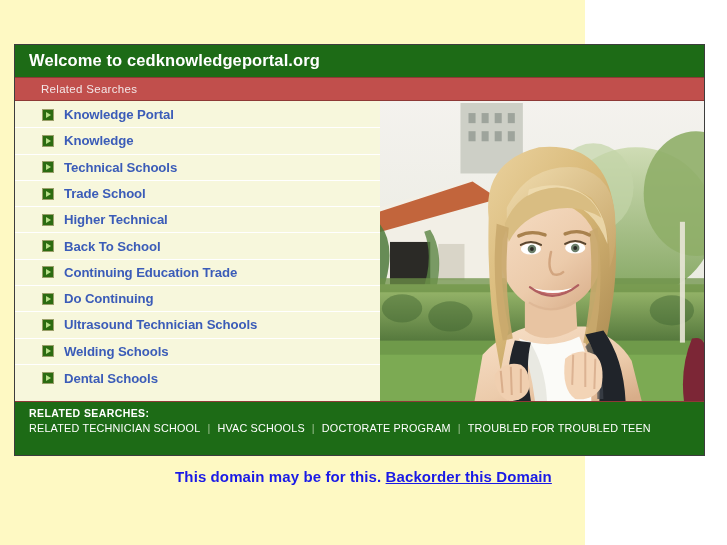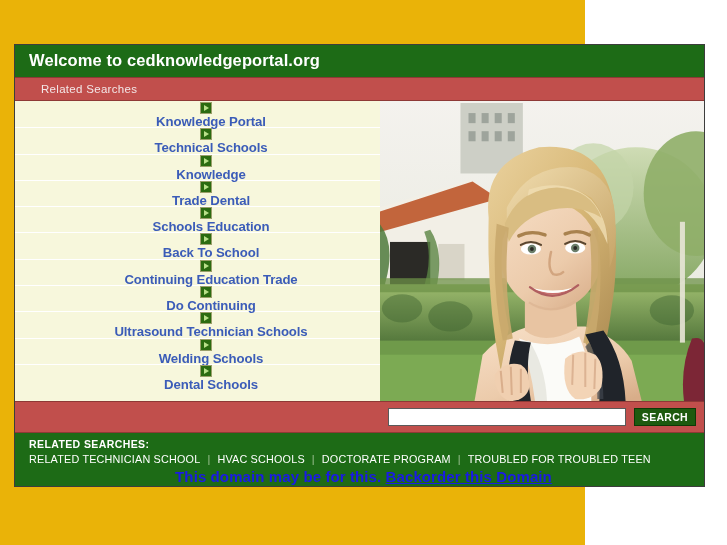--- a/index.html
+++ b/index.html
@@ -9,21 +9,21 @@
     width: 727px;
     height: 545px;
     overflow: hidden;
     font-family: "Liberation Sans", sans-serif;
   }
 
   #page {
     position: relative;
     width: 585px;
     height: 545px;
-    background: #eab308;
+    background: #fef9c3;
   }
 
   
   .panel {
     position: absolute;
     left: 14px;
     top: 44px;
     width: 691px;
     border: 1px solid #3d3d3d;
     box-sizing: border-box;
@@ -73,21 +73,20 @@
     padding: 0;
   }
 
   .search-item {
     display: flex;
     align-items: center;
     height: 26.3px;
     padding-left: 27px;
     border-bottom: 1.5px solid #ffffff;
     box-sizing: border-box;
-    flex-direction: column;
   }
   .search-item:last-child { border-bottom: none; }
 
   .bullet {
     width: 12px;
     height: 12px;
     flex: 0 0 12px;
     margin-right: 10px;
     background: #2b6b10;
     border: 1px solid #9aa06a;
@@ -233,33 +232,33 @@
     <div class="content">
 
       <div class="left-col">
         <ul class="search-list">
           <li class="search-item">
             <span class="bullet"></span>
             <a class="search-link" href="#">Knowledge Portal</a>
           </li>
           <li class="search-item">
             <span class="bullet"></span>
+            <a class="search-link" href="#">Knowledge</a>
+          </li>
+          <li class="search-item">
+            <span class="bullet"></span>
             <a class="search-link" href="#">Technical Schools</a>
           </li>
           <li class="search-item">
             <span class="bullet"></span>
-            <a class="search-link" href="#">Knowledge</a>
-          </li>
-          <li class="search-item">
-            <span class="bullet"></span>
-            <a class="search-link" href="#">Trade Dental</a>
-          </li>
-          <li class="search-item">
-            <span class="bullet"></span>
-            <a class="search-link" href="#">Schools Education</a>
+            <a class="search-link" href="#">Trade School</a>
+          </li>
+          <li class="search-item">
+            <span class="bullet"></span>
+            <a class="search-link" href="#">Higher Technical</a>
           </li>
           <li class="search-item">
             <span class="bullet"></span>
             <a class="search-link" href="#">Back To School</a>
           </li>
           <li class="search-item">
             <span class="bullet"></span>
             <a class="search-link" href="#">Continuing Education Trade</a>
           </li>
           <li class="search-item">
@@ -400,24 +399,20 @@
             <path d="M116 272 Q126 258 142 262 Q152 268 150 286 Q146 298 130 298 Q116 292 116 272 Z" fill="#f0cfb0"></path>
             <path d="M122 268 L124 290 M132 264 L133 292 M142 266 L142 290" stroke="#d9ae8c" stroke-width="2" fill="none"></path>
             <path d="M186 256 Q200 244 216 252 Q226 262 222 284 Q214 298 196 296 Q182 286 186 256 Z" fill="#f3d4b6"></path>
             <path d="M194 252 L193 282 M206 250 L206 284 M216 256 L215 286" stroke="#dcb393" stroke-width="2" fill="none"></path>
           </svg>
         </div>
       </div>
 
     </div>
 
-    <div class="search-strip">
-      <input class="search-input" type="text" placeholder="" style="">
-      <button class="search-button">SEARCH</button>
-    </div>
 
     <div class="footer-bar">
       <div class="footer-title">RELATED SEARCHES:</div>
       <div class="footer-links">
         <a class="footer-link" href="#">RELATED TECHNICIAN SCHOOL</a>
         <span class="footer-sep">|</span>
         <a class="footer-link" href="#">HVAC SCHOOLS</a>
         <span class="footer-sep">|</span>
         <a class="footer-link" href="#">DOCTORATE PROGRAM</a>
         <span class="footer-sep">|</span>

